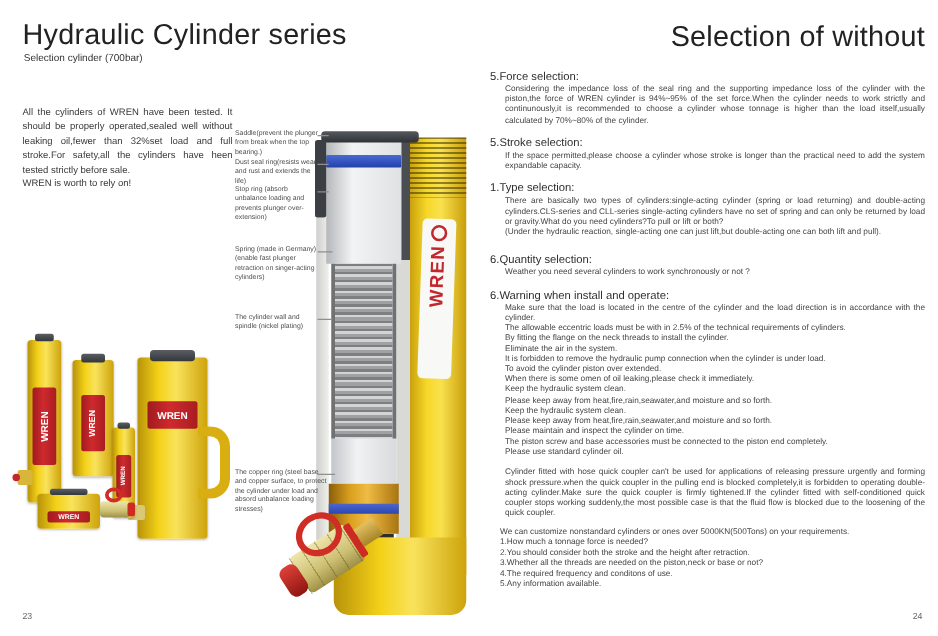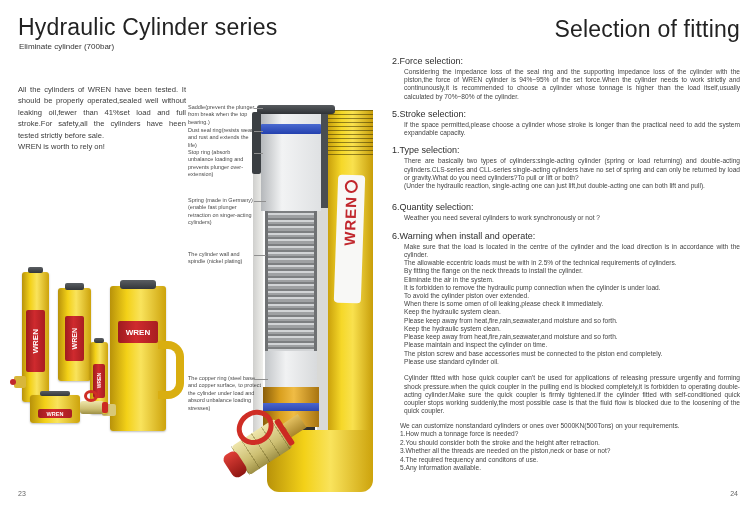--- a/index.html
+++ b/index.html
@@ -74,22 +74,22 @@
           background:repeating-linear-gradient(90deg,rgba(90,80,20,0.35) 0 1px,rgba(0,0,0,0) 1px 12px);}
   .cp-ring{left:64px;top:2px;width:6px;height:30px;background:#cc2a22;border-radius:2px;}
   .cp-loop{left:26px;top:-20px;width:28px;height:24px;border:5px solid #cf2d25;border-radius:50%;background:transparent;}
 </style>
 </head>
 <body>
 
 <div class="spread">
 
   <div class="lp-title">Hydraulic Cylinder series</div>
-  <div class="lp-sub">Eliminate cylinder (700bar)</div>
-  <div class="intro">All the cylinders of WREN have been tested. It should be properly operated,sealed well without leaking oil,fewer than 41%set load and full stroke.For safety,all the cylinders have heen tested strictly before sale.
+  <div class="lp-sub">Selection cylinder (700bar)</div>
+  <div class="intro">All the cylinders of WREN have been tested. It should be properly operated,sealed well without leaking oil,fewer than 32%set load and full stroke.For safety,all the cylinders have heen tested strictly before sale.
 WREN is worth to rely on!</div>
 
   <div class="cyl-group">
 
     <div class="abs cyl yellow" style="left:22px;top:7px;width:27px;height:130px;">
       <div class="abs cap" style="left:6px;top:-5px;width:15px;height:6px;"></div>
       <div class="abs redlab" style="left:4px;top:38px;width:19px;height:62px;">
         <span class="vtext" style="font-size:8px;">WREN</span>
       </div>
       <div class="abs" style="left:-8px;top:104px;width:12px;height:12px;background:#d8b63a;border-radius:2px;">
@@ -172,25 +172,25 @@
   <div class="callout" style="top:375px;width:74px;">The copper ring (steel base and copper surface, to protect the cylinder under load and absord unbalance loading stresses)</div>
   <div class="leader" style="left:254px;top:108px;width:9px;"></div>
   <div class="leader" style="left:254px;top:131px;width:9px;"></div>
   <div class="leader" style="left:254px;top:153px;width:9px;"></div>
   <div class="leader" style="left:254px;top:201px;width:12px;"></div>
   <div class="leader" style="left:254px;top:255px;width:12px;"></div>
   <div class="leader" style="left:254px;top:379px;width:14px;"></div>
 
   <div class="pageno l">23</div>
 
-  <div class="rp-title">Selection of fitting</div>
+  <div class="rp-title">Selection of without</div>
 
   <div class="rp-body">
     <div class="sec">
-      <div class="sec-h">2.Force selection:</div>
+      <div class="sec-h">5.Force selection:</div>
       <div class="sec-b">Considering the impedance loss of the seal ring and the supporting impedance loss of the cylinder with the piston,the force of WREN cylinder is 94%~95% of the set force.When the cylinder needs to work strictly and continunously,it is recommended to choose a cylinder whose tonnage is higher than the load itself,usually calculated by 70%~80% of the cylinder.</div>
     </div>
     <div class="sec">
       <div class="sec-h">5.Stroke selection:</div>
       <div class="sec-b">If the space permitted,please choose a cylinder whose stroke is longer than the practical need to add the system expandable capacity.</div>
     </div>
     <div class="sec" style="margin-bottom:12px;">
       <div class="sec-h">1.Type selection:</div>
       <div class="sec-b">There are basically two types of cylinders:single-acting cylinder (spring or load returning) and double-acting cylinders.CLS-series and CLL-series single-acting cylinders have no set of spring and can only be returned by load or gravity.What do you need cylinders?To pull or lift or both?
 (Under the hydraulic reaction, single-acting one can just lift,but double-acting one can both lift and pull).</div>

